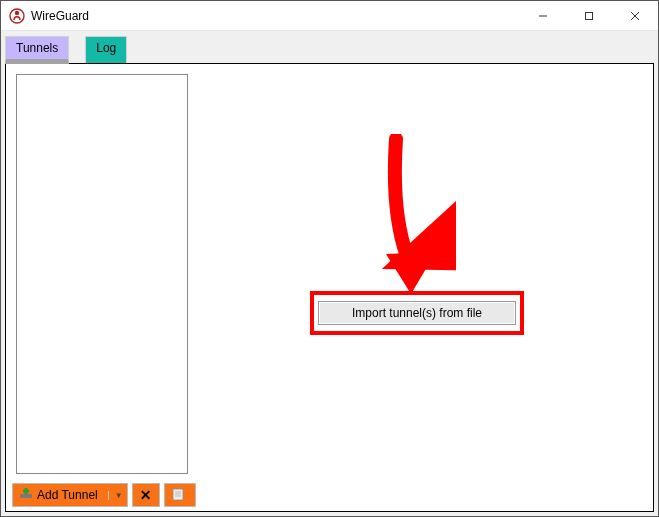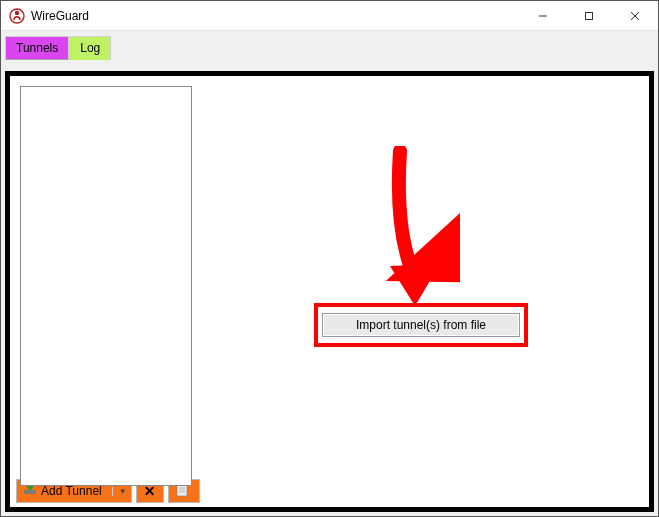--- a/index.html
+++ b/index.html
@@ -54,32 +54,33 @@
     .tab {
       padding: 4px 10px 4px 10px;
       border: 1px solid #d0d0d0;
       background: #f0f0f0;
       font-size: 12px;
       position: relative;
       top: 1px;
       border-bottom: none;
     }
     .tab.active {
-      background: #d946ef;
-      border-bottom: 1px solid #a3a3a3;
+      background: #c4b5fd;
+      border-bottom: 5px solid #a3a3a3;
       z-index: 2;
     }
     .tab.inactive {
-      background: #bef264;
+      background: #14b8a6;
+      margin-left: 16px;
     }
     .tab-panel {
       flex: 1;
       background: #fff;
-      border: 5px solid #000000;
-      margin: 12px 4px 4px 4px;
+      border: 1px solid #000000;
+      margin: 0 4px 4px 4px;
       position: relative;
       display: flex;
       flex-direction: column;
       gap: 22px;
     }
     .panel-body {
       flex: 1;
       position: relative;
       padding: 10px;
     }

